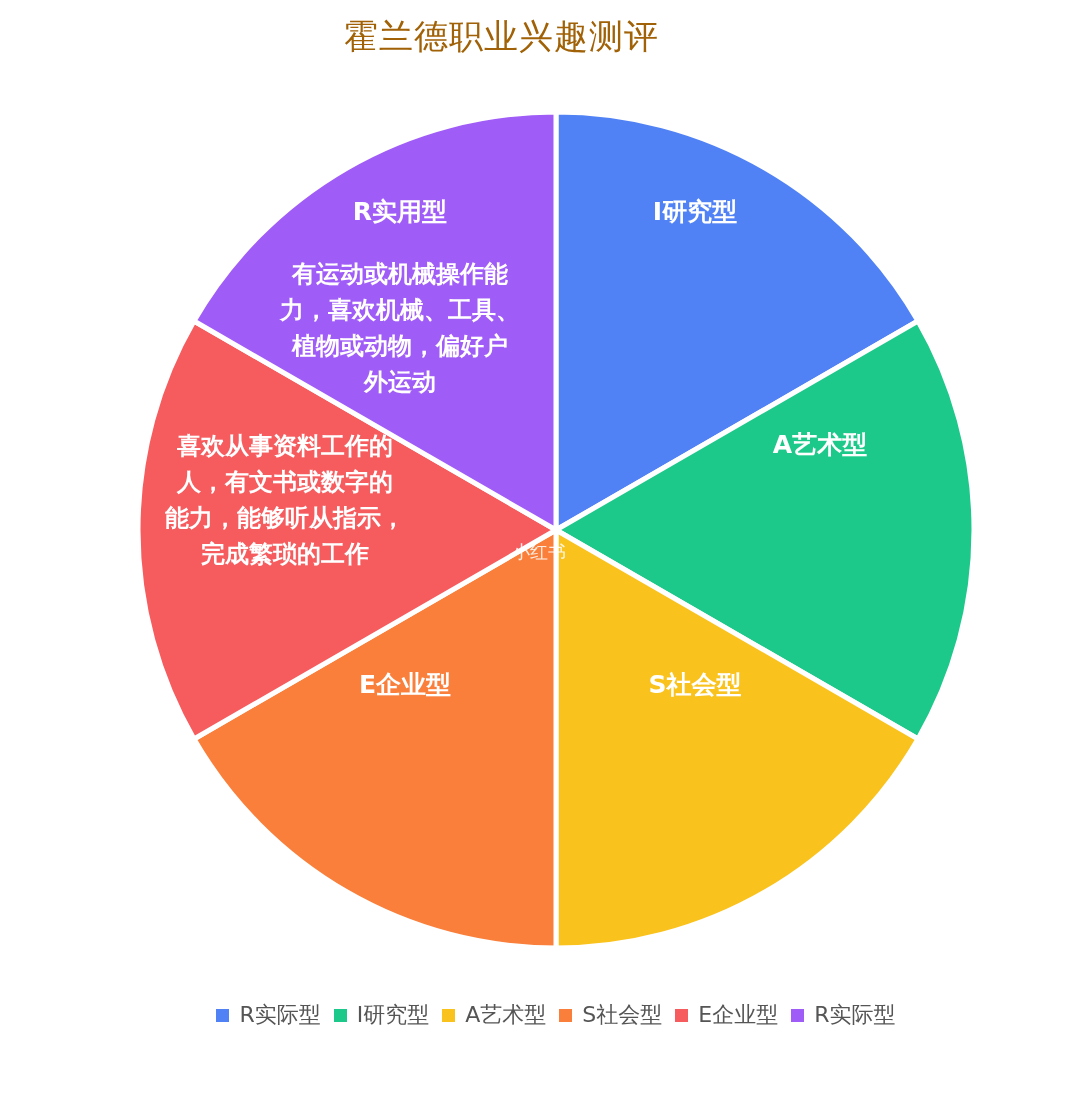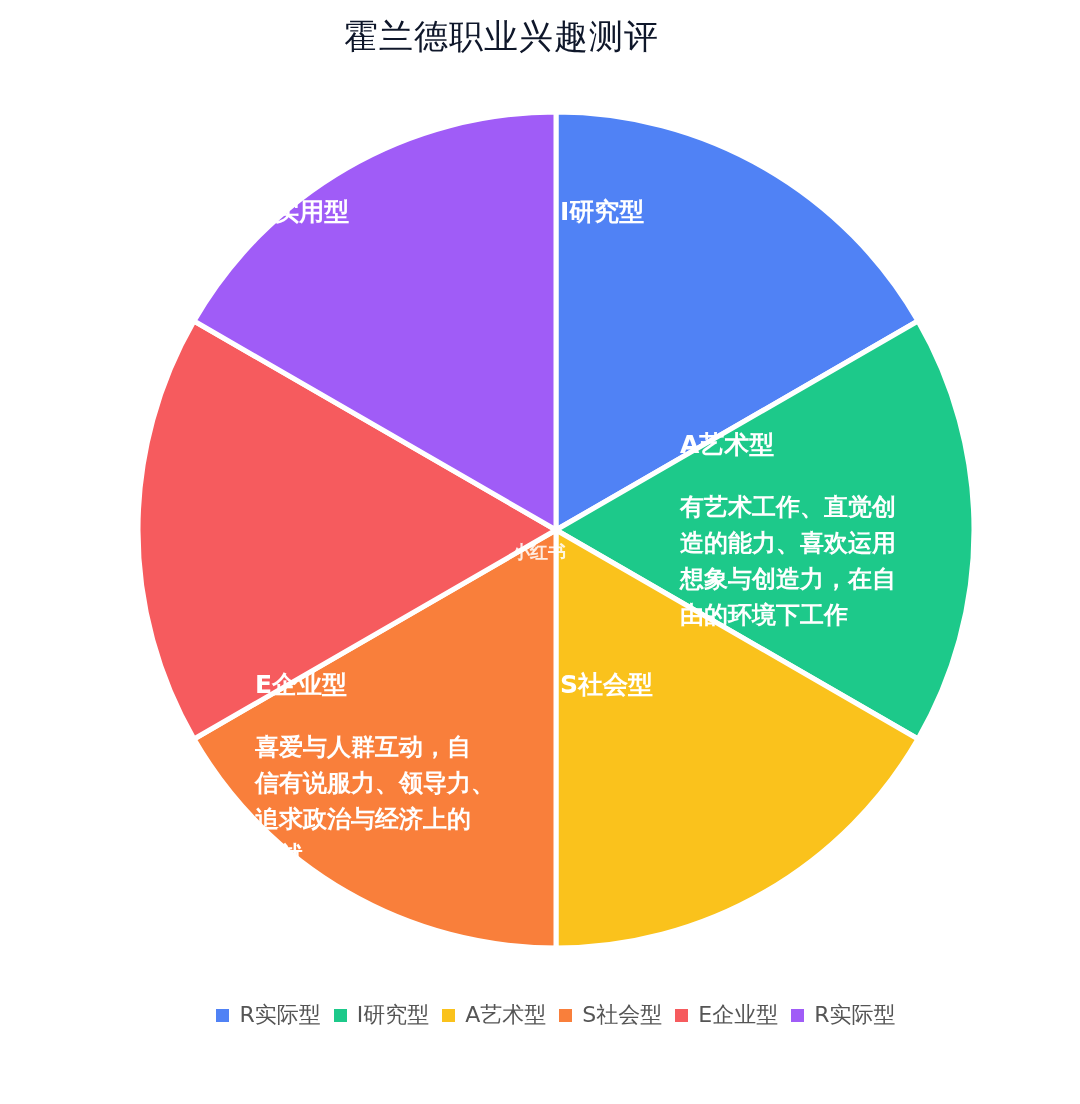--- a/index.html
+++ b/index.html
@@ -1,25 +1,25 @@
 <!DOCTYPE html>
 <html><head>
 <meta charset="utf-8">
 <style>
   html, body { margin: 0; padding: 0; background: #ffffff; }
   body { width: 1080px; height: 1104px; position: relative; overflow: hidden;
          font-family: "DejaVu Sans", "Liberation Sans", sans-serif; }
   .title { position: absolute; top: 14px; left: 0; width: 1003px; text-align: center;
-           font-size: 34px; color: #0f172a; letter-spacing: 1px; }
+           font-size: 34px; color: #a16207; letter-spacing: 1px; }
   svg.pie { position: absolute; left: 0; top: 0; }
-  .slice-label { position: absolute; color: #ffffff; font-weight: bold; }
+  .slice-label { position: absolute; color: #ffffff; text-align: center; font-weight: bold; }
   .slice-label .name { font-size: 25px; display: block; margin-bottom: 28px; }
   .slice-label .desc { font-size: 24px; line-height: 36px; display: block; }
   .watermark { position: absolute; left: 512px; top: 540px; color: #ffffff; font-size: 18px;
-               font-weight: bold; opacity: 0.85; }
+               font-weight: normal; opacity: 0.85; }
   .legend { position: absolute; top: 1000px; left: 0; width: 1080px; display: flex;
             justify-content: center; align-items: center; gap: 13px; font-size: 22px; color: #555; margin-left: 16px; }
   .legend-item { display: flex; align-items: center; gap: 10px; }
   .swatch { width: 13px; height: 13px; display: inline-block; }
 </style>
 </head>
 <body>
 
 <div class="title">霍兰德职业兴趣测评</div>
 
@@ -33,33 +33,33 @@
       <path d="M556,530 L194.00138121810465,320.99999999999994 A418,418 0 0 1 555.9999999999999,112 Z" fill="#A05CF7" stroke="#ffffff" stroke-width="5"></path>
     </g>
 </svg>
 
 <div id="labels">
     <div class="slice-label" style="left: 560px; top: 195px; width: 270px;">
       <span class="name">I研究型</span>
     </div>
     <div class="slice-label" style="left: 680px; top: 428px; width: 280px;">
       <span class="name">A艺术型</span>
-      <span class="desc">有艺术工作、直觉创<br>造的能力、喜欢运用<br>想象与创造力，在自<br>由的环境下工作</span>
     </div>
     <div class="slice-label" style="left: 560px; top: 668px; width: 270px;">
       <span class="name">S社会型</span>
     </div>
     <div class="slice-label" style="left: 255px; top: 668px; width: 300px;">
       <span class="name">E企业型</span>
-      <span class="desc">喜爱与人群互动，自<br>信有说服力、领导力、<br>追求政治与经济上的<br>成就</span>
     </div>
     <div class="slice-label" style="left: 140px; top: 428px; width: 290px;">
+      <span class="desc">喜欢从事资料工作的<br>人，有文书或数字的<br>能力，能够听从指示，<br>完成繁琐的工作</span>
     </div>
     <div class="slice-label" style="left: 255px; top: 195px; width: 290px;">
       <span class="name">R实用型</span>
+      <span class="desc">有运动或机械操作能<br>力，喜欢机械、工具、<br>植物或动物，偏好户<br>外运动</span>
     </div>
   </div>
 
 <div class="watermark">小红书</div>
 
 <div class="legend" id="legend">
     <div class="legend-item">
       <span class="swatch" style="background: rgb(80, 130, 245);"></span>
       <span>R实际型</span>
     </div>

